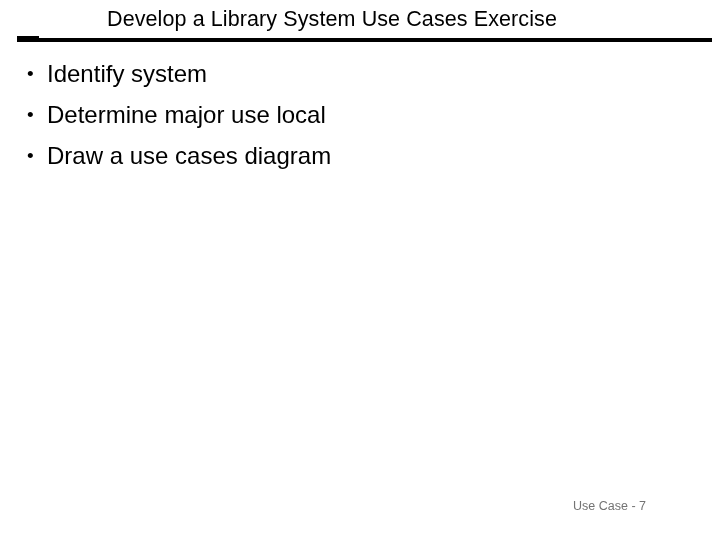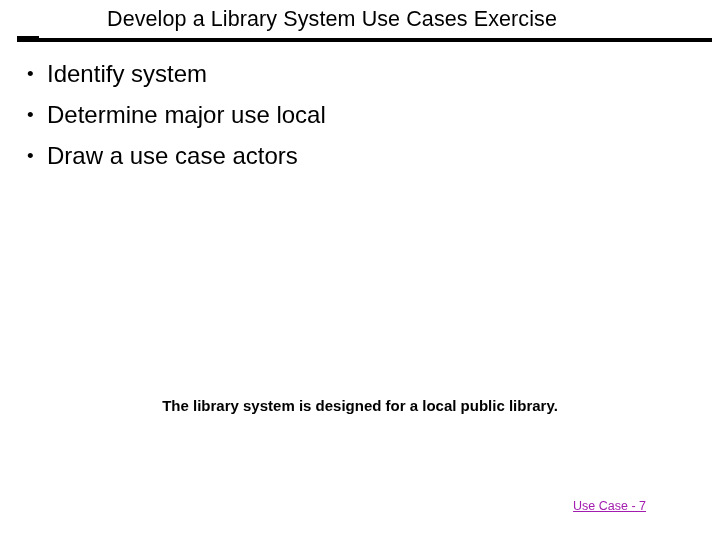--- a/index.html
+++ b/index.html
@@ -102,23 +102,22 @@
   }
 
   
   .footer-label {
     position: absolute;
     right: 74px;
     top: 498px;
     font-size: 12.5px;
     line-height: 16px;
     font-weight: normal;
-    color: #a21caf;
+    color: #737373;
     white-space: nowrap;
-    text-decoration: underline;
   }
 </style>
 </head>
 <body>
 
 <div class="slide">
 
   <div class="slide-title">Develop a Library System Use Cases Exercise</div>
 
   <div class="title-rule"></div>
@@ -128,21 +127,20 @@
     <li class="bullet-item">
       <span class="bullet-marker">•</span>
       <span class="bullet-text">Identify system</span>
     </li>
     <li class="bullet-item">
       <span class="bullet-marker">•</span>
       <span class="bullet-text">Determine major use local</span>
     </li>
     <li class="bullet-item">
       <span class="bullet-marker">•</span>
-      <span class="bullet-text">Draw a use case actors</span>
+      <span class="bullet-text">Draw a use cases diagram</span>
     </li>
   </ul>
 
-  <div class="statement">The library system is designed for a local public library.</div>
 
   <div class="footer-label">Use Case - 7</div>
 
 </div>
 
 </body></html>

